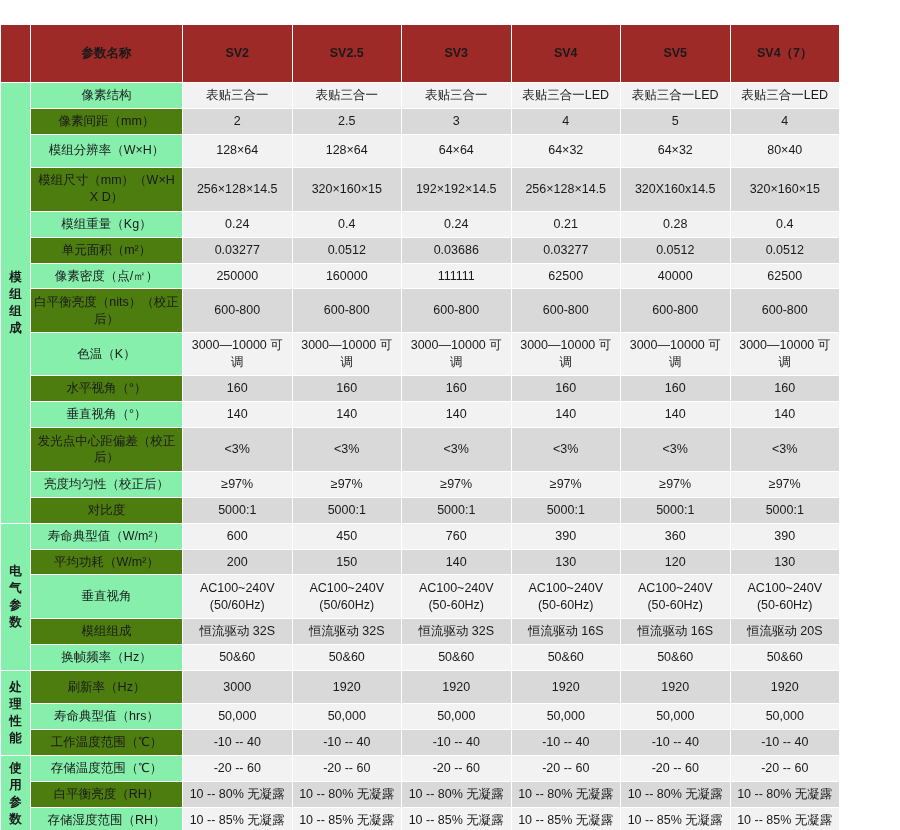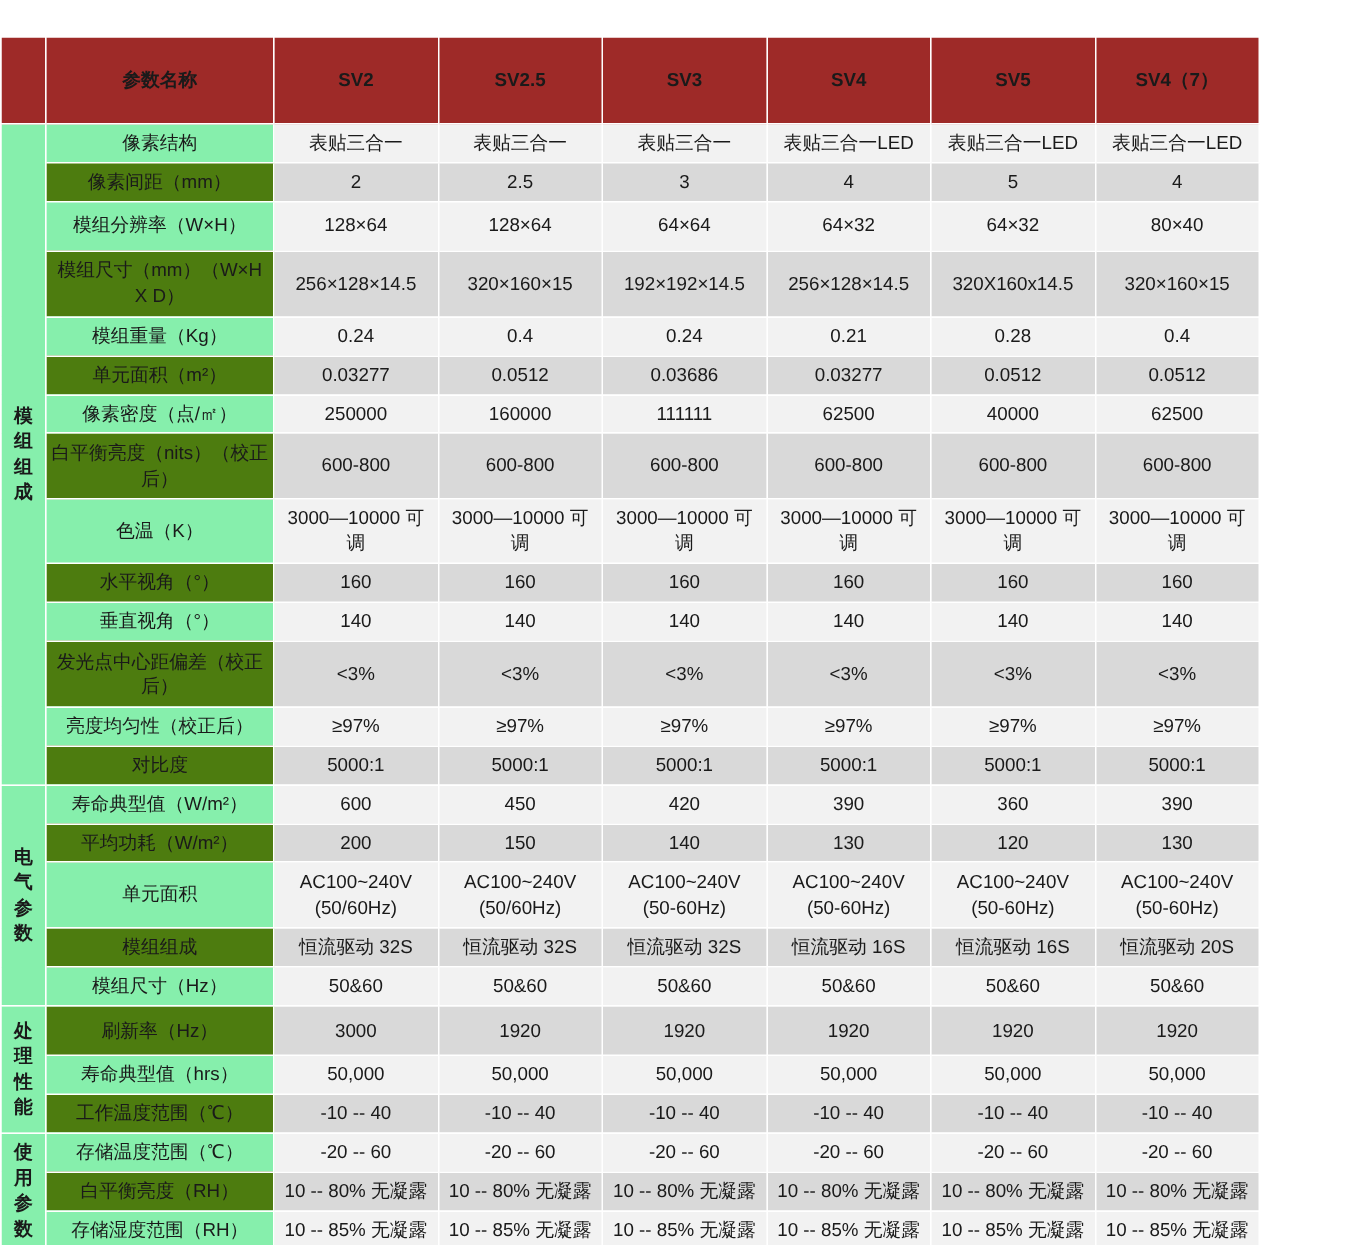--- a/index.html
+++ b/index.html
@@ -205,54 +205,54 @@
         <td class="val shade">5000:1</td>
         <td class="val shade">5000:1</td>
         <td class="val shade">5000:1</td>
         <td class="val shade">5000:1</td>
       </tr>
       <tr class="r-norm">
         <td class="group" rowspan="5">电气参数</td>
         <td class="param">寿命典型值（W/m²）</td>
         <td class="val">600</td>
         <td class="val">450</td>
-        <td class="val">420</td>
+        <td class="val">760</td>
         <td class="val">390</td>
         <td class="val">360</td>
         <td class="val">390</td>
       </tr>
       <tr class="r-norm">
         <td class="param shade">平均功耗（W/m²）</td>
         <td class="val shade">200</td>
         <td class="val shade">150</td>
         <td class="val shade">140</td>
         <td class="val shade">130</td>
         <td class="val shade">120</td>
         <td class="val shade">130</td>
       </tr>
       <tr class="r-tall">
-        <td class="param">单元面积</td>
+        <td class="param">垂直视角</td>
         <td class="val">AC100~240V<br>(50/60Hz)</td>
         <td class="val">AC100~240V<br>(50/60Hz)</td>
         <td class="val">AC100~240V<br>(50-60Hz)</td>
         <td class="val">AC100~240V<br>(50-60Hz)</td>
         <td class="val">AC100~240V<br>(50-60Hz)</td>
         <td class="val">AC100~240V<br>(50-60Hz)</td>
       </tr>
       <tr class="r-norm">
         <td class="param shade">模组组成</td>
         <td class="val shade">恒流驱动 32S</td>
         <td class="val shade">恒流驱动 32S</td>
         <td class="val shade">恒流驱动 32S</td>
         <td class="val shade">恒流驱动 16S</td>
         <td class="val shade">恒流驱动 16S</td>
         <td class="val shade">恒流驱动 20S</td>
       </tr>
       <tr class="r-norm">
-        <td class="param">模组尺寸（Hz）</td>
+        <td class="param">换帧频率（Hz）</td>
         <td class="val">50&amp;60</td>
         <td class="val">50&amp;60</td>
         <td class="val">50&amp;60</td>
         <td class="val">50&amp;60</td>
         <td class="val">50&amp;60</td>
         <td class="val">50&amp;60</td>
       </tr>
       <tr class="r-mid">
         <td class="group" rowspan="3">处理性能</td>
         <td class="param shade">刷新率（Hz）</td>

